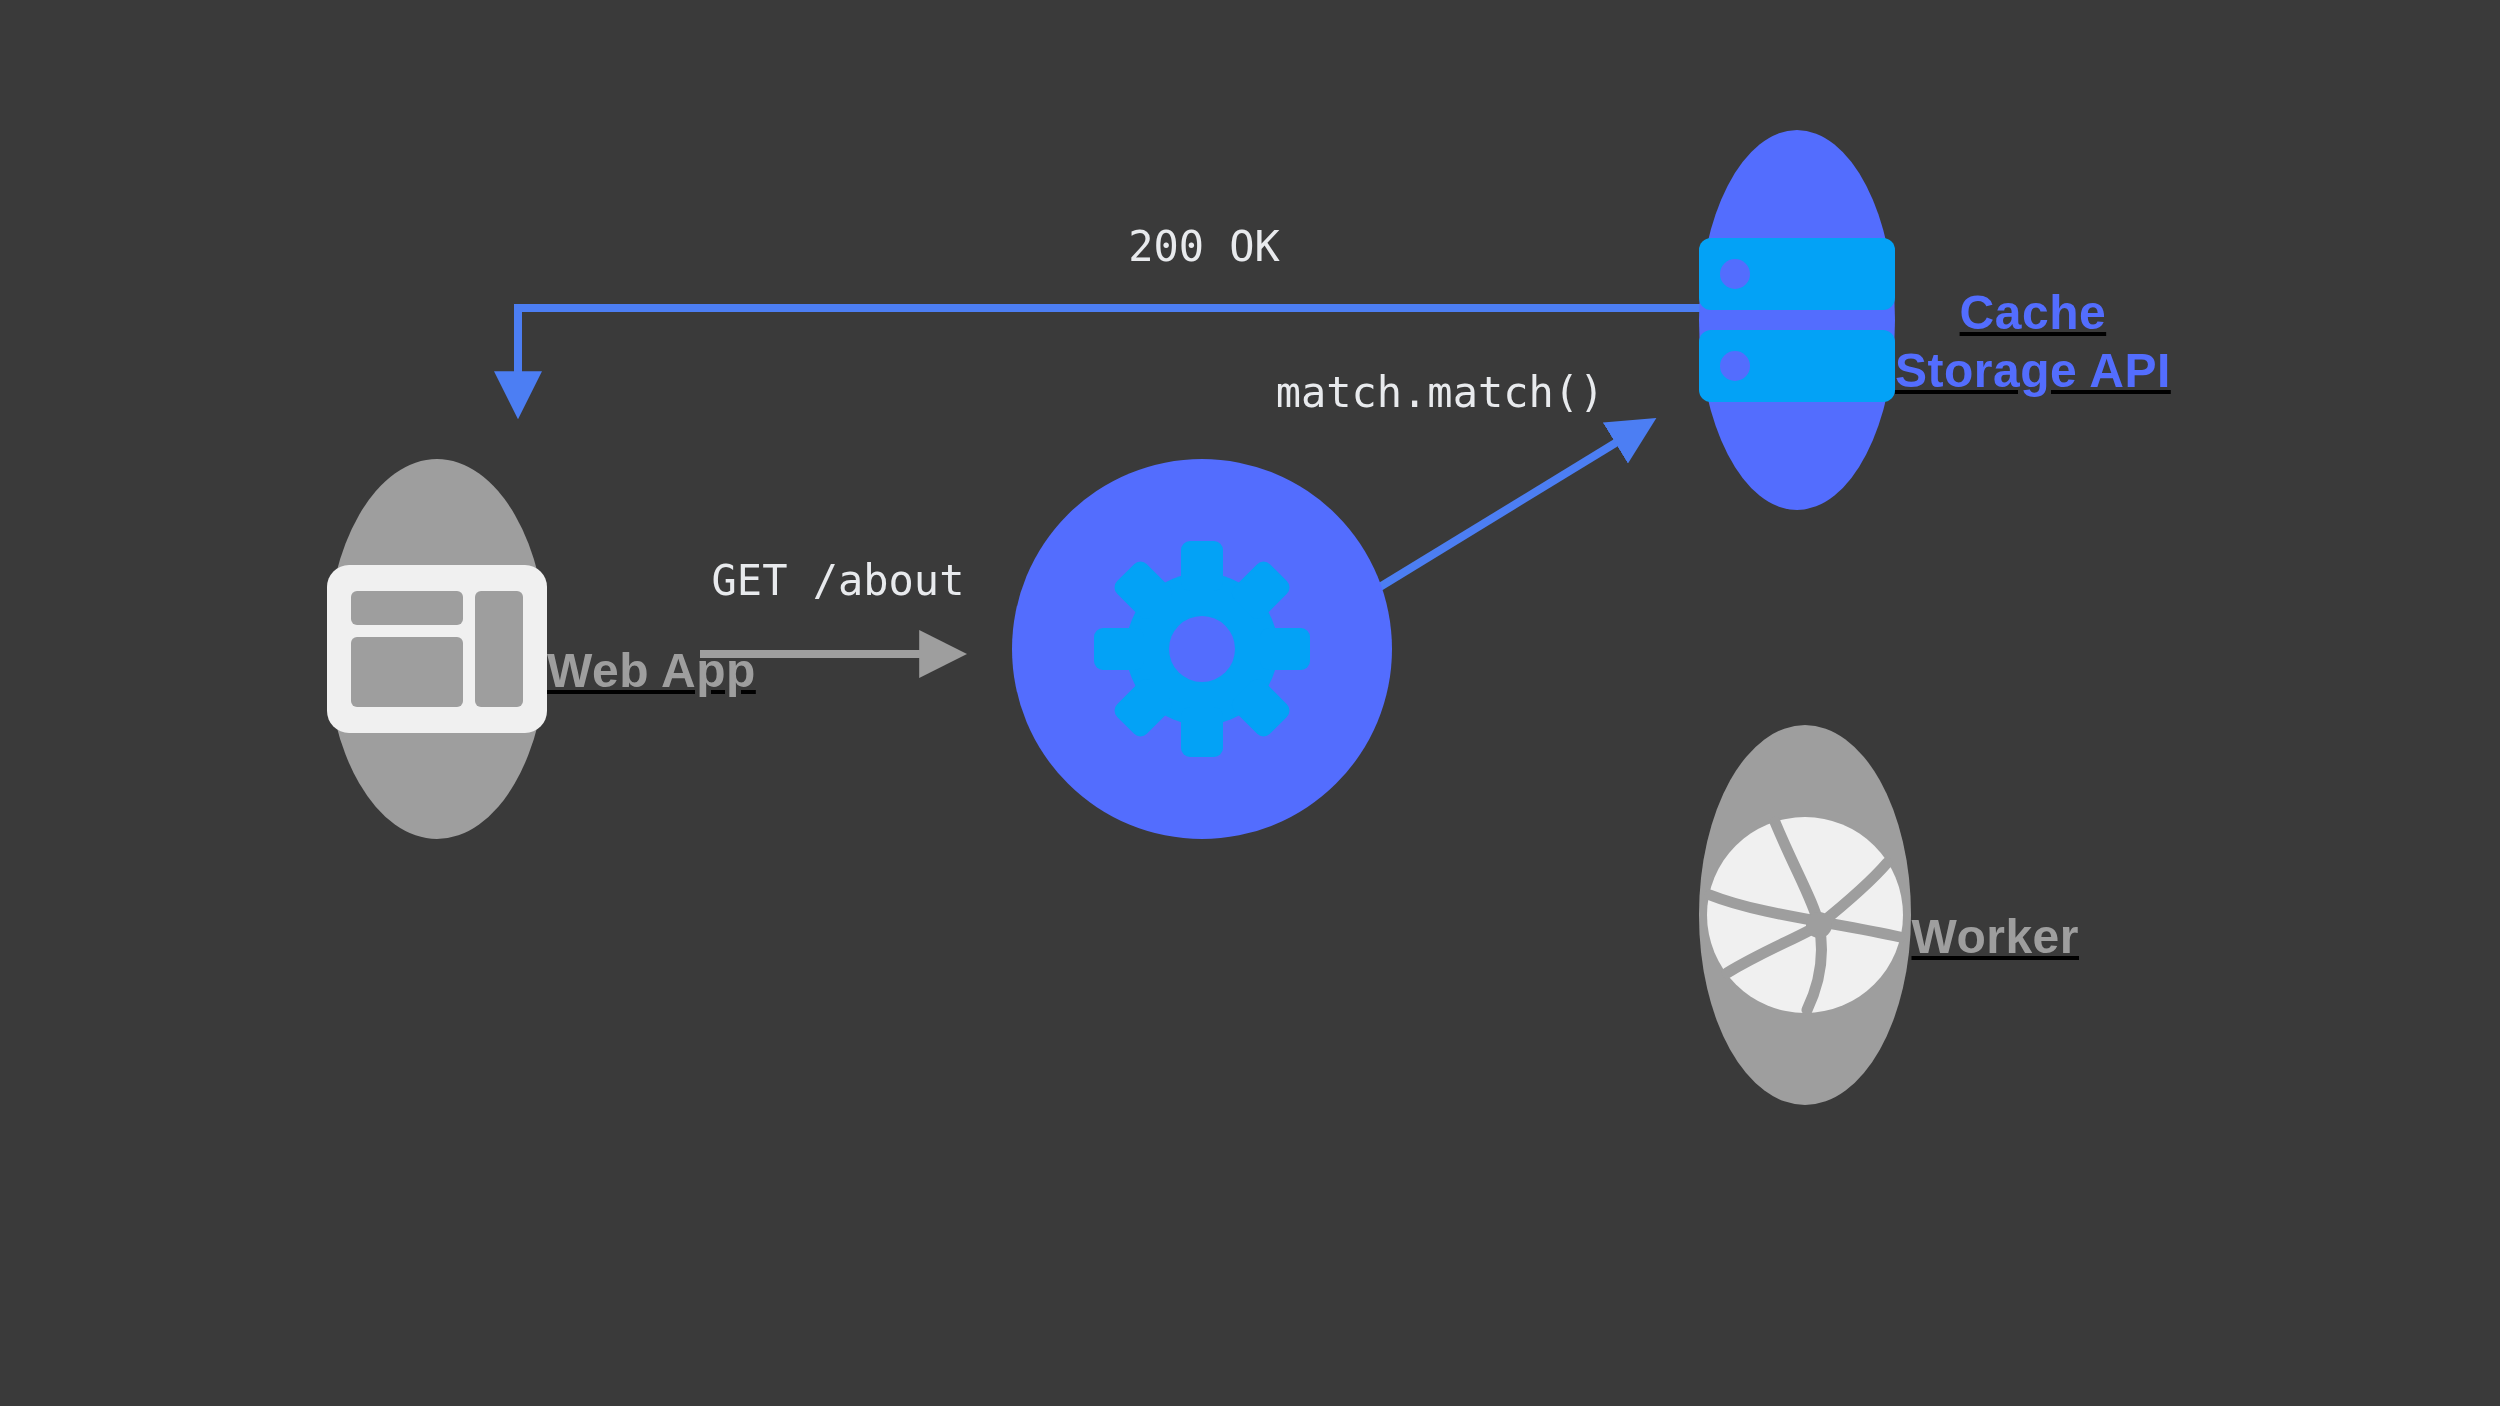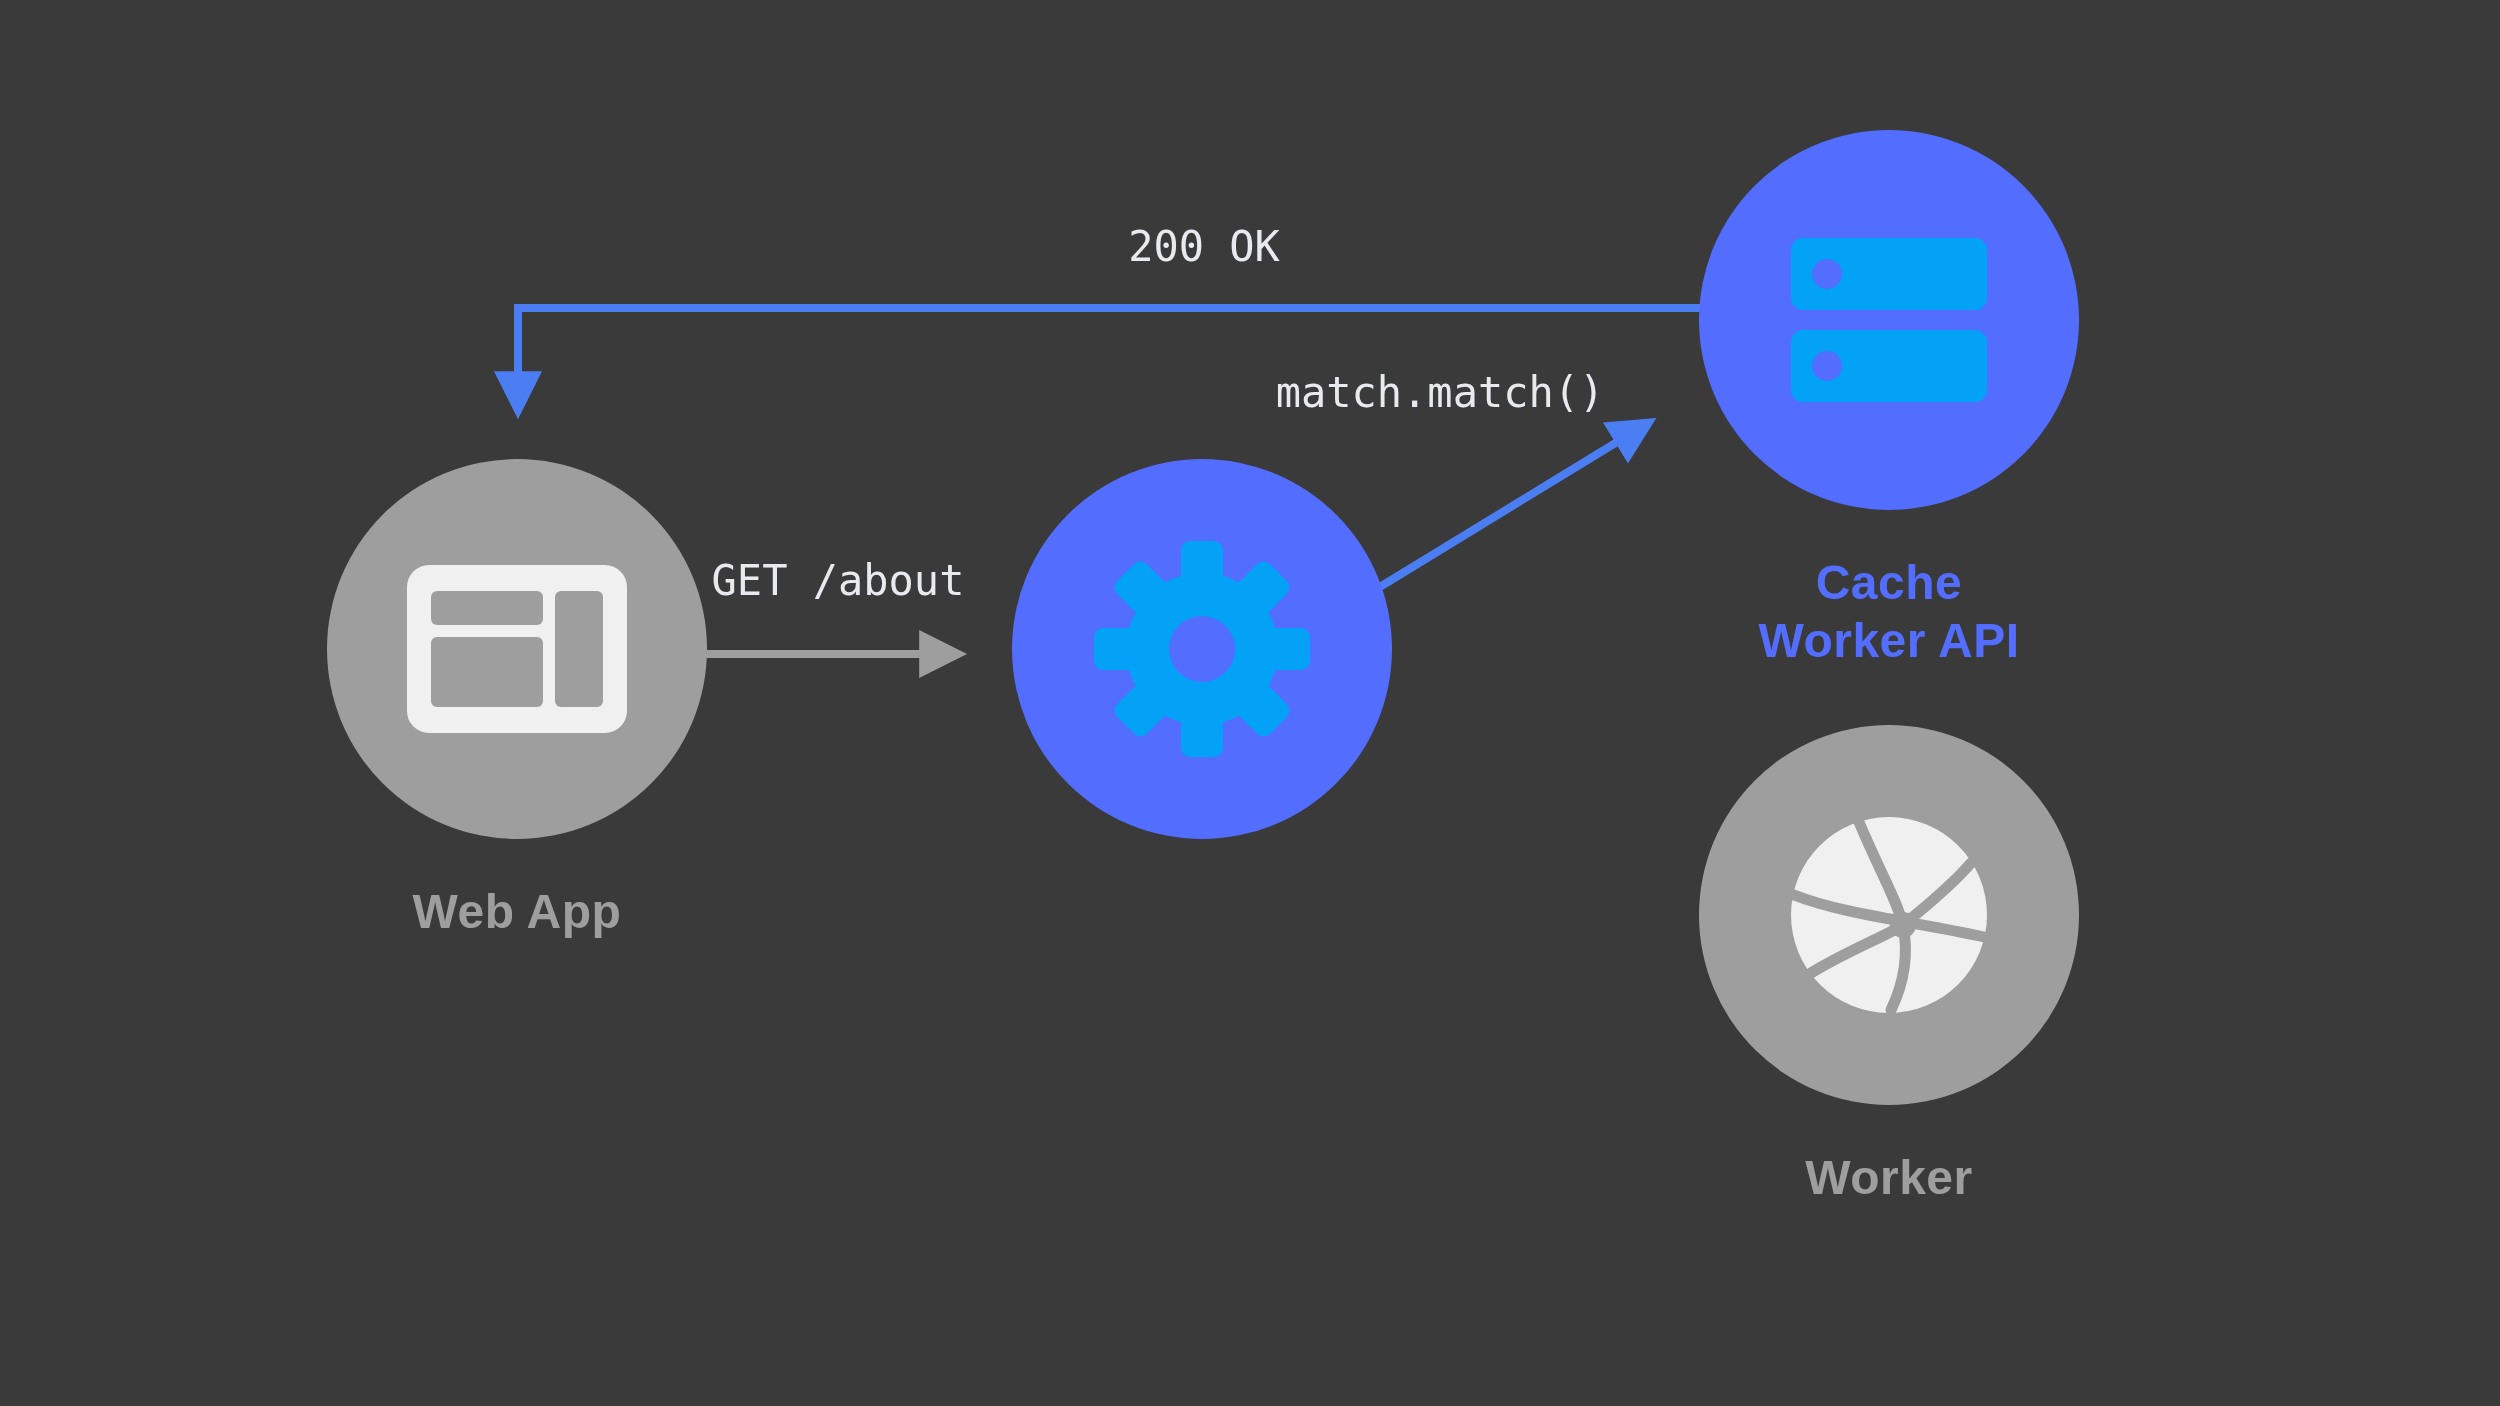--- a/index.html
+++ b/index.html
@@ -16,23 +16,24 @@
   .edge { stroke-width: 8; fill: none; }
   .edge-blue { stroke: var(--arrow_blue, #4c7ef3); }
   .edge-gray { stroke: var(--gray, #9e9e9e); }
   .ah-blue { fill: var(--arrow_blue, #4c7ef3); }
   .ah-gray { fill: var(--gray, #9e9e9e); }
 
   .node {
     position: absolute;
     width: 380px;
     display: flex;
-    flex-direction: column;
+    flex-direction: row;
     align-items: center;
     z-index: 2;
+    text-decoration: underline;
   }
   .circle {
     width: 380px; height: 380px;
     border-radius: 50%;
     display: flex; align-items: center; justify-content: center;
   }
   .circle.blue { background: var(--blue, #536dfe); }
   .circle.gray { background: var(--gray, #9e9e9e); }
 
   .node-label {
@@ -128,21 +129,21 @@
     <div class="circle blue">
       <svg width="196" height="164" viewBox="0 0 196 164">
         <rect x="0" y="0" width="196" height="72" rx="12" class="icon-cyan"></rect>
         <rect x="0" y="92" width="196" height="72" rx="12" class="icon-cyan"></rect>
         <circle cx="36" cy="36" r="15" class="icon-blue-hole"></circle>
         <circle cx="36" cy="128" r="15" class="icon-blue-hole"></circle>
       </svg>
     </div>
     <div class="node-label blue">
       <span>Cache</span>
-      <span>Worker API</span>
+      <span>Storage API</span>
     </div>
   </div>
 
   <div class="node" style="left:1699px; top:725px;">
     <div class="circle gray">
       <svg width="210" height="210" viewBox="-105 -105 210 210">
         <circle cx="0" cy="0" r="98" class="icon-white"></circle>
         <g class="globe-line" stroke-width="11" stroke-linecap="round">
           <path d="M -30,-93 C -10,-45 8,-15 14,10 C 20,40 14,70 2,95"></path>
           <path d="M -95,-20 C -45,0 35,8 95,22"></path>

